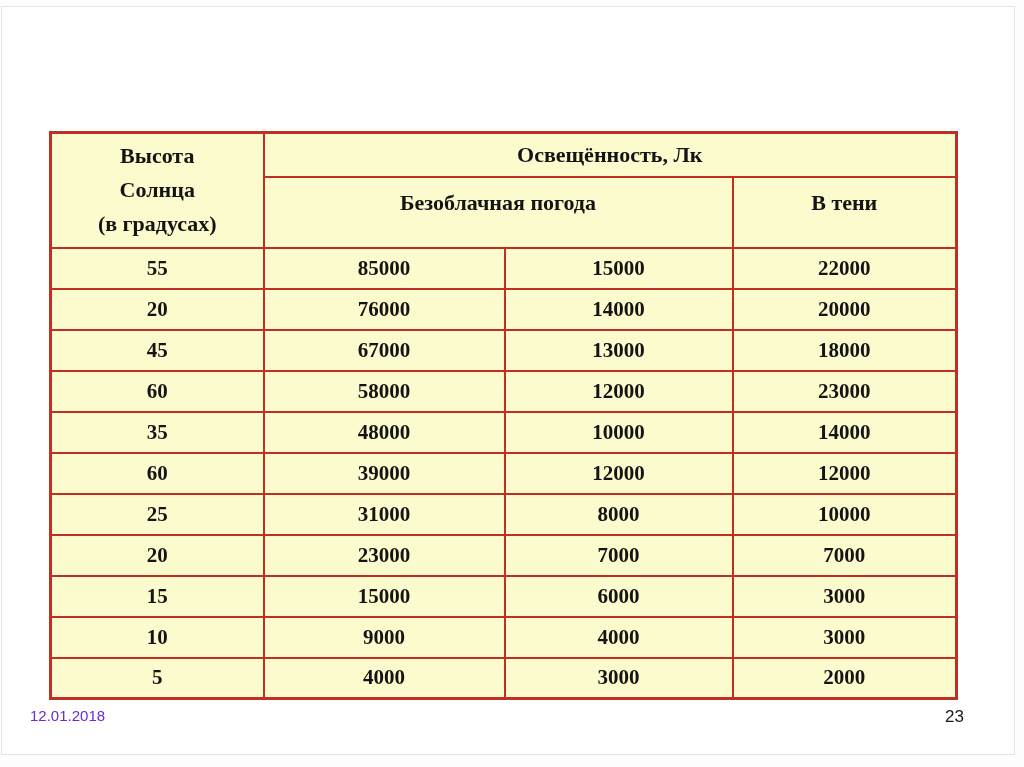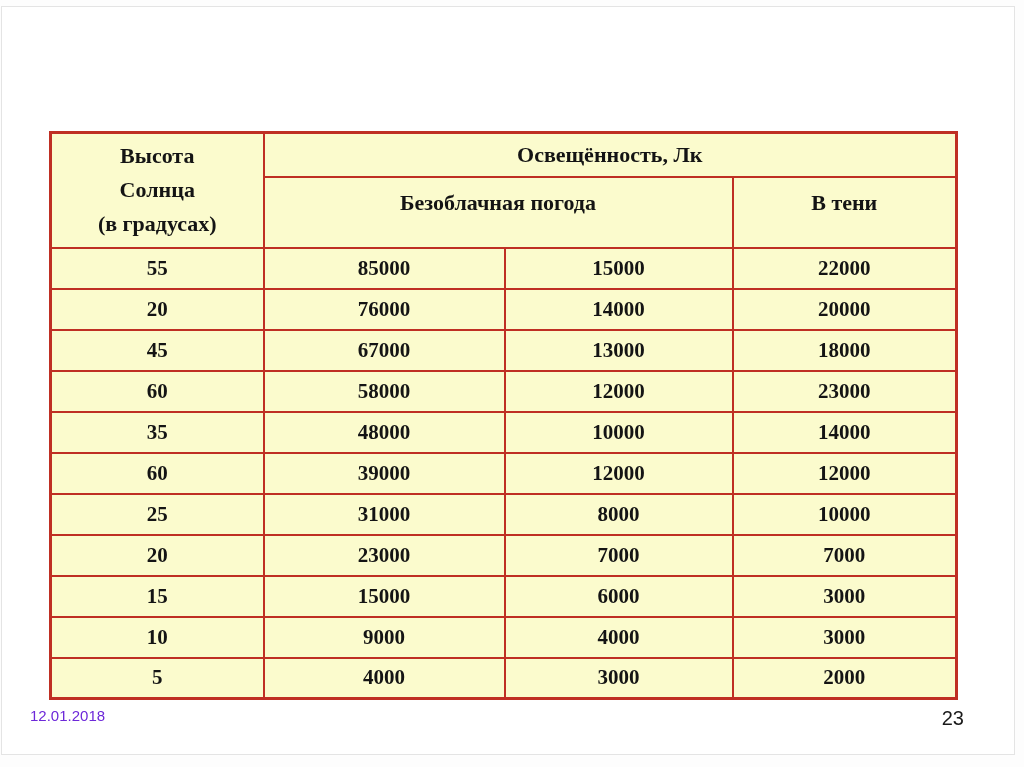--- a/index.html
+++ b/index.html
@@ -87,21 +87,21 @@
     position:absolute;
     left:30px; top:707px;
     font-family:"Liberation Sans", sans-serif;
     font-size:15px;
     color:#6d28d9;
   }
   .footer-page{
     position:absolute;
     right:60px; top:707px;
     font-family:"Liberation Sans", sans-serif;
-    font-size:20px;
+    font-size:17px;
     color:#1a1a1a;
   }
 </style>
 </head>
 <body>
 
 <div class="page">
   <div class="slide-edge"></div>
 
 

